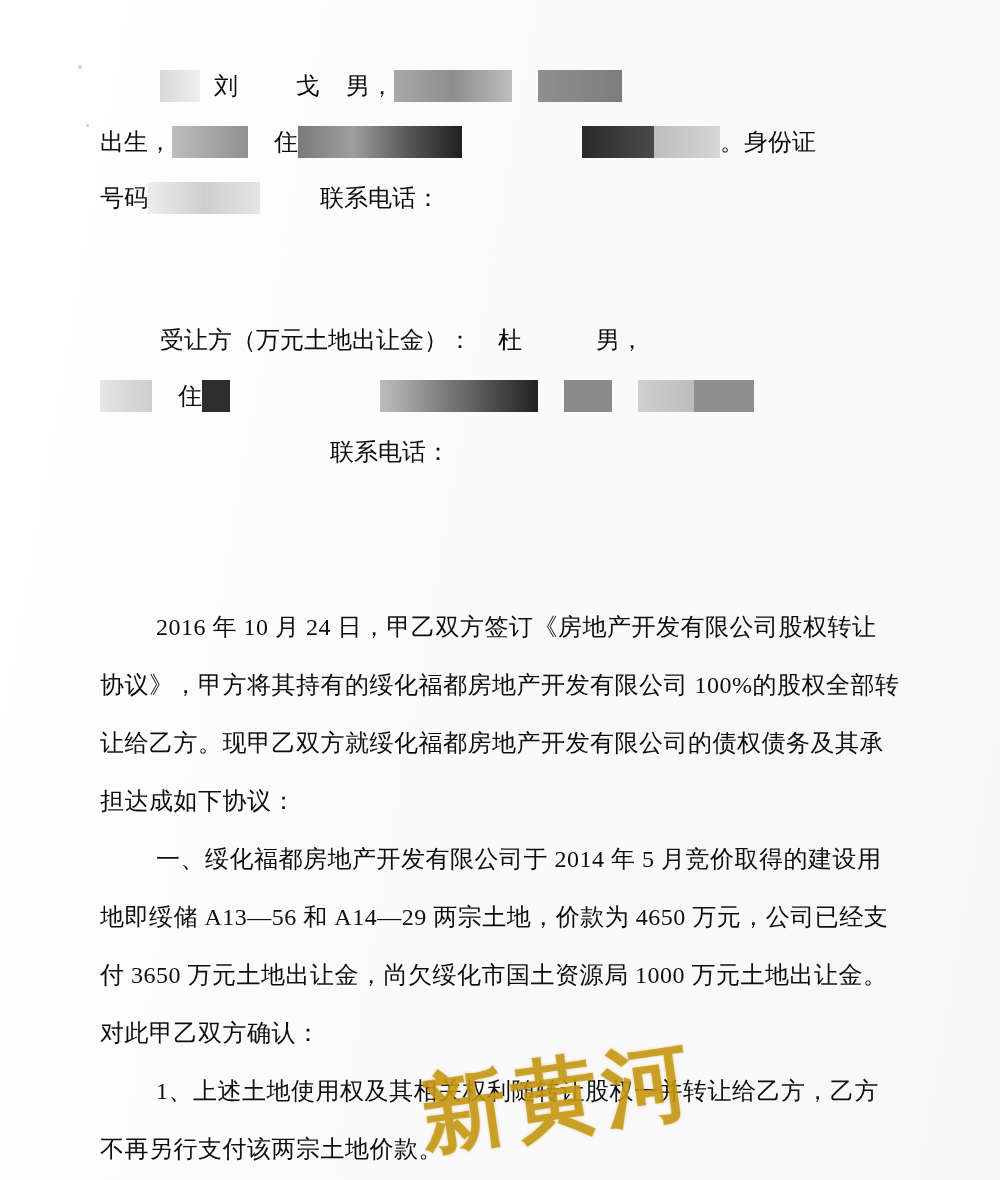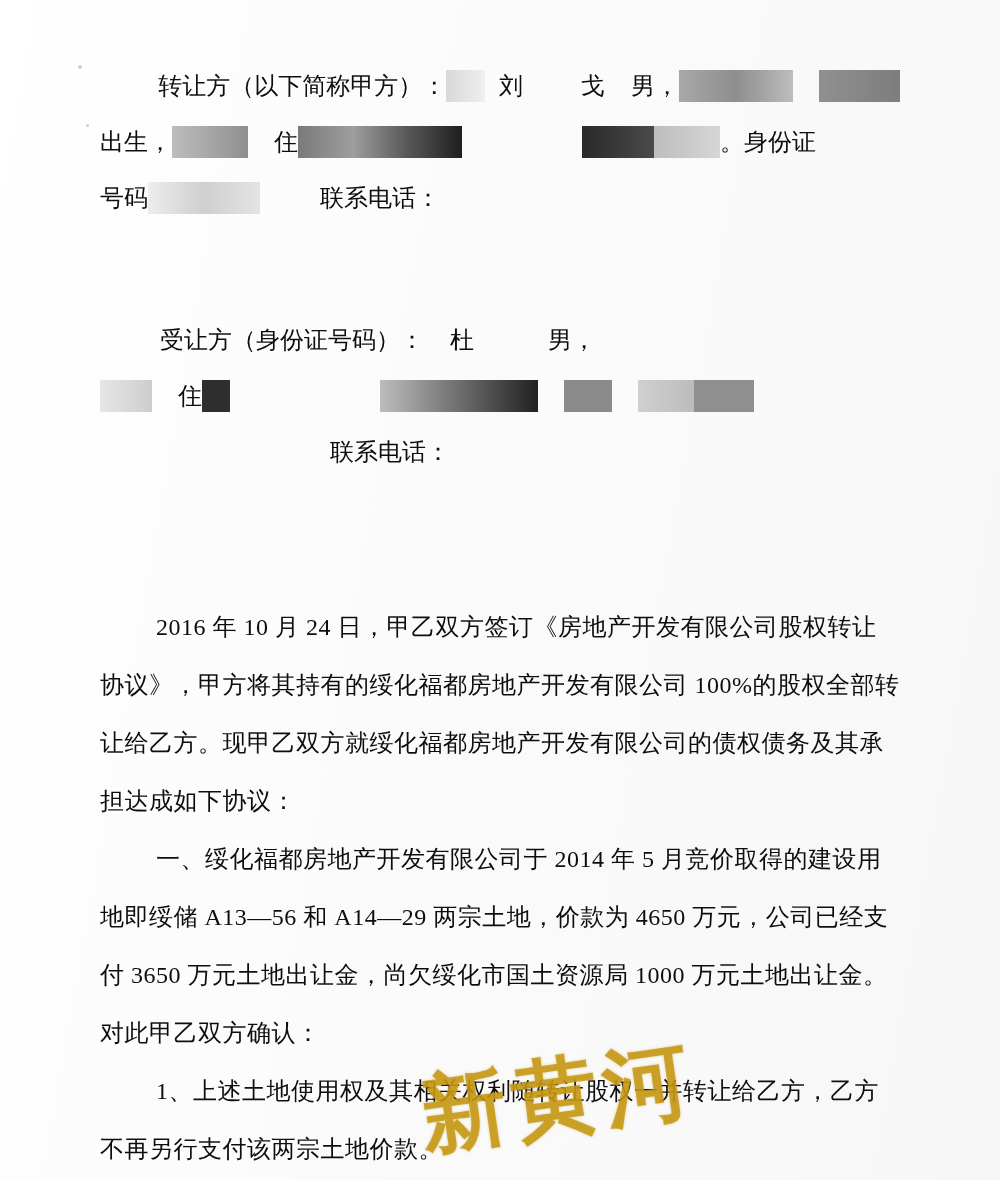--- a/index.html
+++ b/index.html
@@ -118,21 +118,20 @@
   <div class="speck" style="left:78px; top:65px; width:4px; height:4px;"></div>
   <div class="speck" style="left:86px; top:124px; width:3px; height:3px;"></div>
 
   <div class="doc">
 
 
     <div class="block-party">
 
       <div class="line-row">
         <span class="gap-md"></span>
-        <span>转让方（以下简称甲方）：</span>
         <span class="mos" style="width:40px; background:linear-gradient(90deg,#d8d8d8,#efefef);"></span>
         <span style="letter-spacing:26px;margin-left:14px;">刘    戈</span>
         <span>男，</span>
         <span class="mos" style="width:118px; background:linear-gradient(90deg,#a8a8a8,#8e8e8e,#bdbdbd);"></span>
         <span class="gap-sm"></span>
         <span class="mos" style="width:84px; background:linear-gradient(90deg,#909090,#7d7d7d);"></span>
       </div>
 
       <div class="line-row">
         <span>出生，</span>
@@ -152,21 +151,21 @@
         <span class="mos" style="width:112px; background:linear-gradient(90deg,#ededed,#cfcfcf,#e4e4e4);"></span>
         <span class="gap-md"></span>
         <span>联系电话：</span>
       </div>
     </div>
 
     <div class="block-party" style="margin-top:86px;">
 
       <div class="line-row">
         <span class="gap-md"></span>
-        <span>受让方（身份证号码）：</span>
+        <span>受让方（万元土地出让金）：</span>
         <span class="gap-sm"></span>
         <span>杜</span>
         <span class="gap-lg" style="width:74px;"></span>
         <span>男，</span>
       </div>
 
       <div class="line-row">
         <span class="mos" style="width:52px; background:linear-gradient(90deg,#e6e6e6,#cdcdcd);"></span>
         <span class="gap-sm"></span>
         <span>住</span>

